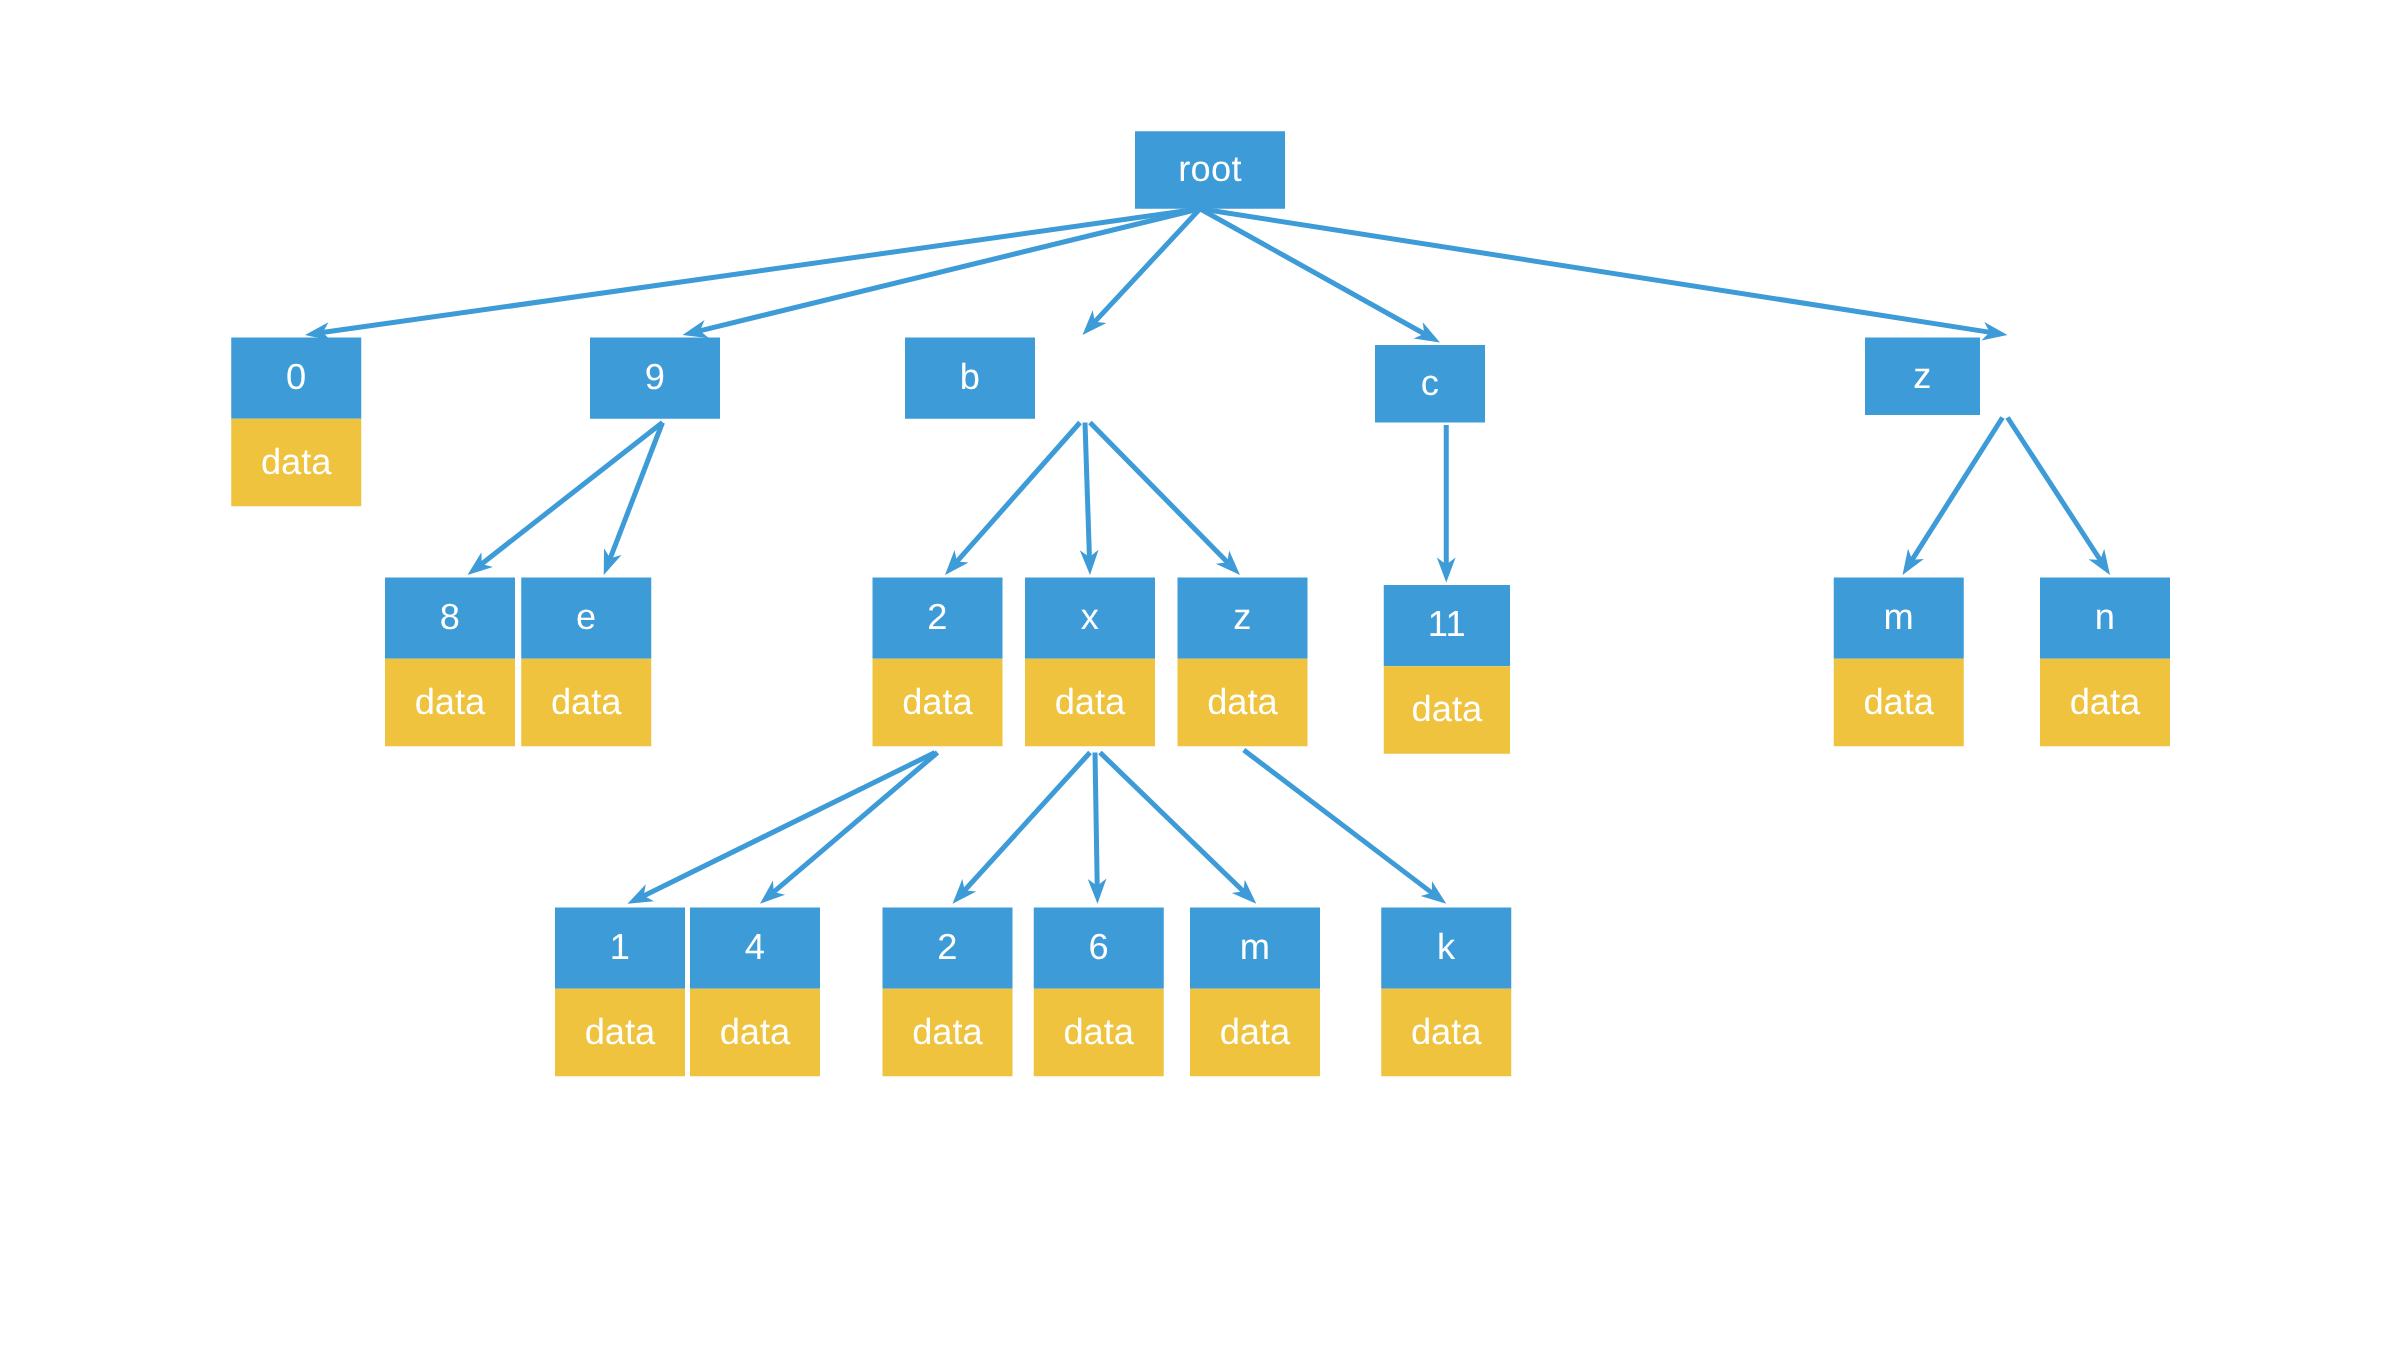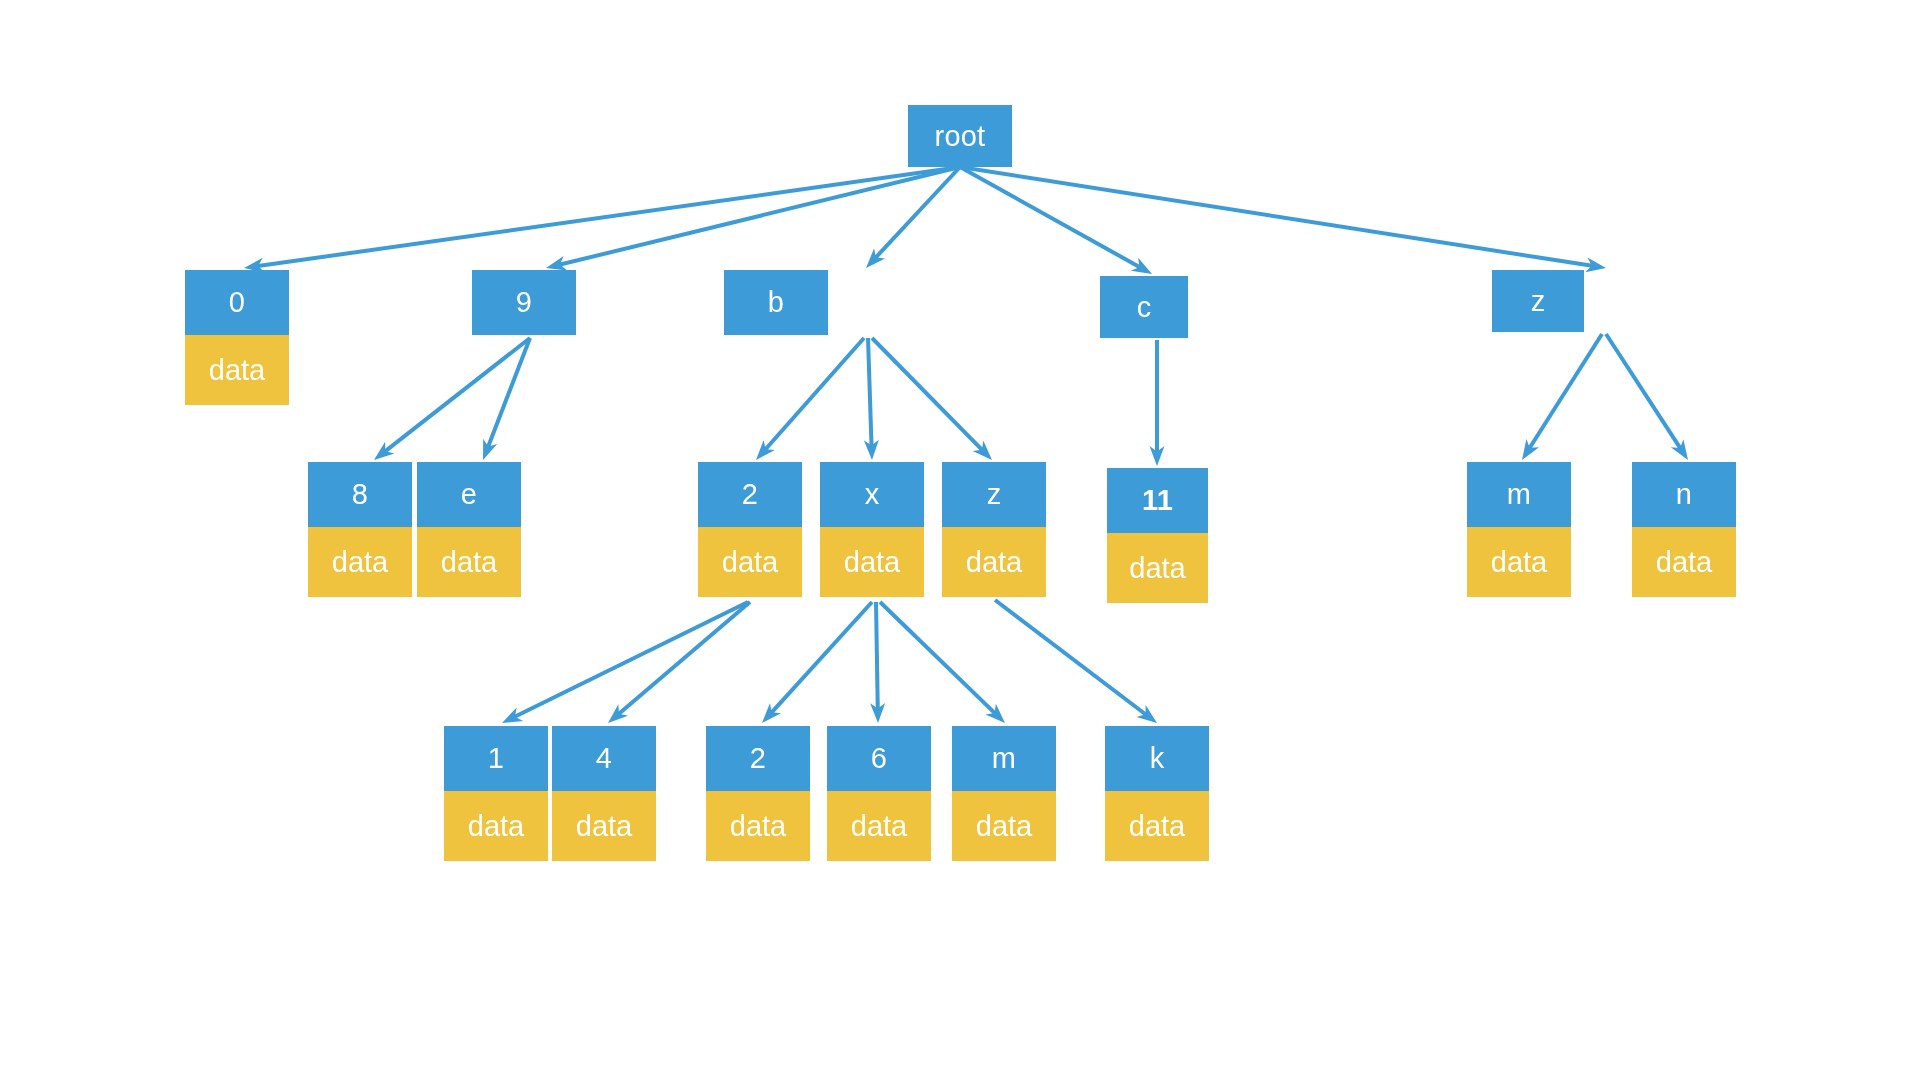--- a/index.html
+++ b/index.html
@@ -150,21 +150,21 @@
         <line x1="880" y1="602" x2="996.090482518613" y2="714.3755870780175" stroke="#3d9bd7" stroke-width="4" stroke-linecap="butt"></line>
         <polygon points="1005,723 985.4134317304348,714.478477634738 994.6534635700023,712.9845527357622 995.8461892973493,703.7008355201569" fill="#3d9bd7"></polygon>
       </g>
       <g>
         <line x1="995" y1="600" x2="1147.1240656772634" y2="715.5016054216259" stroke="#3d9bd7" stroke-width="4" stroke-linecap="butt"></line>
         <polygon points="1157,723 1136.5357543715693,716.8791625687937 1145.5311730445637,714.2921869412429 1145.6063929744412,704.9324678235477" fill="#3d9bd7"></polygon>
       </g>
     </svg>
 
   <div id="node-layer">
-      <div class="node" style="left: 908px; top: 105px; width: 104px;">
+      <div class="node" style="left: 908px; top: 105px; width: 120px;">
         <div class="key" style="height: 62px;">root</div>
       </div>
       <div class="node" style="left: 185px; top: 270px; width: 104px;">
         <div class="key" style="height: 65px;">0</div>
         <div class="data" style="height: 70px;">data</div>
       </div>
       <div class="node" style="left: 472px; top: 270px; width: 104px;">
         <div class="key" style="height: 65px;">9</div>
       </div>
       <div class="node" style="left: 724px; top: 270px; width: 104px;">
@@ -190,21 +190,21 @@
       </div>
       <div class="node" style="left: 820px; top: 462px; width: 104px;">
         <div class="key" style="height: 65px;">x</div>
         <div class="data" style="height: 70px;">data</div>
       </div>
       <div class="node" style="left: 942px; top: 462px; width: 104px;">
         <div class="key" style="height: 65px;">z</div>
         <div class="data" style="height: 70px;">data</div>
       </div>
       <div class="node" style="left: 1107px; top: 468px; width: 101px;">
-        <div class="key" style="height: 65px; font-weight: bold;">11</div>
+        <div class="key" style="height: 65px;">11</div>
         <div class="data" style="height: 70px;">data</div>
       </div>
       <div class="node" style="left: 1467px; top: 462px; width: 104px;">
         <div class="key" style="height: 65px;">m</div>
         <div class="data" style="height: 70px;">data</div>
       </div>
       <div class="node" style="left: 1632px; top: 462px; width: 104px;">
         <div class="key" style="height: 65px;">n</div>
         <div class="data" style="height: 70px;">data</div>
       </div>

